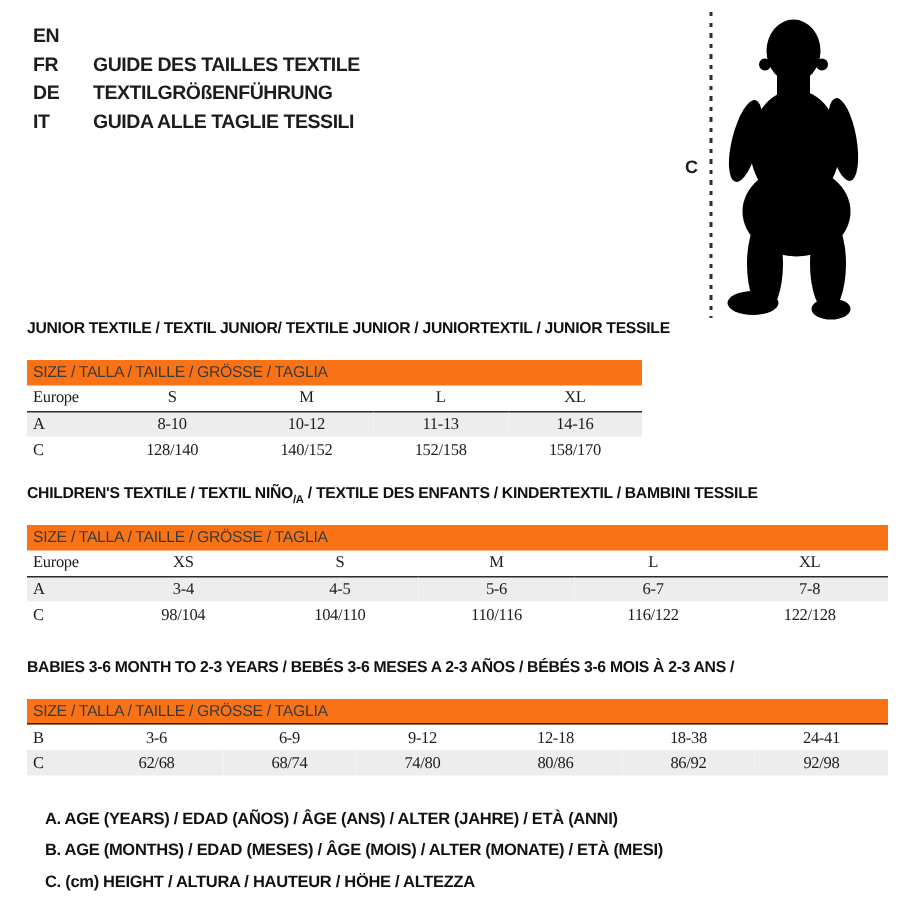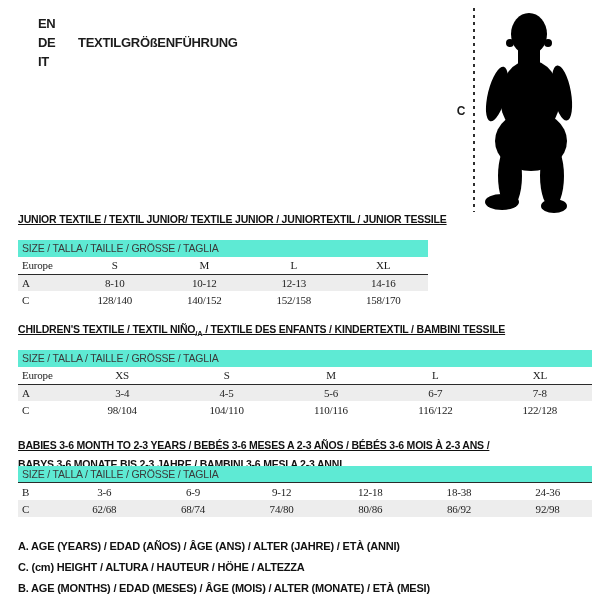--- a/index.html
+++ b/index.html
@@ -7,48 +7,47 @@
   body {
     position:relative;
     background:#ffffff;
     font-family:"Liberation Sans", sans-serif;
     color:#1c1c1c;
     overflow:hidden;
   }
 
   
   .lang-block { position:absolute; top:14px; left:22px; }
-  .lang-row { display:flex; line-height:19px; font-size:13px; font-weight:bold; letter-spacing:-0.3px;margin-left:16px; }
+  .lang-row { display:flex; line-height:19px; font-size:13px; font-weight:bold; letter-spacing:-0.3px; }
   .lang-code { width:40px; }
 
   
   .figure-area { position:absolute; top:0; left:450px; width:150px; height:215px; }
   .dotted-line {
     position:absolute; left:23px; top:8px; width:2px; height:204px;
     background:repeating-linear-gradient(to bottom,#2e2e2e 0 3px,transparent 3px 7px);
   }
   .measure-c {
     position:absolute; left:4px; top:104px; width:14px;
     font-size:12px; font-weight:bold; color:#1c1c1c; text-align:center;
   }
   .baby-svg { position:absolute; left:30px; top:5px; }
 
   
   .sec-title {
     position:absolute; left:18px;
     font-size:10.5px; font-weight:bold; letter-spacing:-0.2px; color:#111;
     white-space:nowrap;
-    text-decoration:underline;
   }
   .sec-title-2line { line-height:19px; }
   .tbl-wrap { position:absolute; left:18px; }
   .w-narrow { width:410px; }
   .w-wide { width:574px; }
   .size-bar {
-    height:17px; background:#5eead4; color:#3a3a3a;
+    height:17px; background:#f97316; color:#3a3a3a;
     font-size:10.5px; line-height:17px; padding-left:4px;
     letter-spacing:-0.2px; white-space:nowrap;
   }
   table { width:100%; border-collapse:collapse; table-layout:fixed; }
   td {
     height:17px; font-size:11px; letter-spacing:-0.2px;
     text-align:center; vertical-align:middle; padding:0; color:#1c1c1c;font-family:Liberation Serif, serif;
   }
   td.lbl { text-align:left; padding-left:4px; }
   col.label-col-1 { width:52px; }
@@ -61,39 +60,44 @@
   #title1 { top:213px; }
   #table1 { top:240px; }
   #title2 { top:323px; }
   #table2 { top:350px; }
   #title3 { top:436px; }
   #table3 { top:466px; }
 
   sub.small-sub { font-size:7.5px; vertical-align:sub; }
 
   
-  .legend { position:absolute; left:18px; top:536px; }
+  .legend { position:absolute; left:30px; top:536px; }
   .legend-line {
     font-size:11px; font-weight:bold; letter-spacing:-0.2px;
     line-height:21px; white-space:nowrap; color:#111;
   }
 </style>
 </head>
 <body>
 
 <div class="lang-block">
   <div class="lang-row">
     <span class="lang-code">EN</span>
   </div>
   <div class="lang-row">
+    <span class="lang-code">FR</span>
+    <span class="lang-label">GUIDE DES TAILLES TEXTILE</span>
+  </div>
+  <div class="lang-row">
     <span class="lang-code">DE</span>
     <span class="lang-label">TEXTILGRÖßENFÜHRUNG</span>
   </div>
   <div class="lang-row">
     <span class="lang-code">IT</span>
+    <span class="lang-label">GUIDA ALLE TAGLIE TESSILI</span>
   </div>
 </div>
 
 <div class="figure-area">
   <div class="dotted-line"></div>
   <div class="measure-c">C</div>
   <svg class="baby-svg" width="110" height="212" viewBox="0 0 110 212">
     <g fill="#000000">
 
       <ellipse cx="49" cy="29" rx="18" ry="21"></ellipse>
@@ -134,21 +138,21 @@
       <td class="lbl">Europe</td>
       <td>S</td>
       <td>M</td>
       <td>L</td>
       <td>XL</td>
     </tr>
     <tr class="shade">
       <td class="lbl">A</td>
       <td>8-10</td>
       <td>10-12</td>
-      <td>12-13</td>
+      <td>11-13</td>
       <td>14-16</td>
     </tr>
     <tr>
       <td class="lbl">C</td>
       <td>128/140</td>
       <td>140/152</td>
       <td>152/158</td>
       <td>158/170</td>
     </tr>
   </tbody>
@@ -191,21 +195,20 @@
       <td>110/116</td>
       <td>116/122</td>
       <td>122/128</td>
     </tr>
   </tbody>
     </table>
 </div>
 
 <div id="title3" class="sec-title sec-title-2line">
   <div>BABIES 3-6 MONTH TO 2-3 YEARS / BEBÉS 3-6 MESES A 2-3 AÑOS / BÉBÉS 3-6 MOIS À 2-3 ANS /</div>
-  <div>BABYS 3-6 MONATE BIS 2-3 JAHRE / BAMBINI 3-6 MESI A 2-3 ANNI</div>
 </div>
 <div id="table3" class="tbl-wrap w-wide">
   <div class="size-bar bar-dark-under">SIZE / TALLA / TAILLE / GRÖSSE / TAGLIA</div>
   <table>
     <colgroup>
         <col class="label-col-3">
         <col>
         <col>
         <col>
         <col>
@@ -213,32 +216,32 @@
         <col>
       </colgroup>
     <tbody>
         <tr>
       <td class="lbl">B</td>
       <td>3-6</td>
       <td>6-9</td>
       <td>9-12</td>
       <td>12-18</td>
       <td>18-38</td>
-      <td>24-36</td>
+      <td>24-41</td>
     </tr>
     <tr class="shade">
       <td class="lbl">C</td>
       <td>62/68</td>
       <td>68/74</td>
       <td>74/80</td>
       <td>80/86</td>
       <td>86/92</td>
       <td>92/98</td>
     </tr>
   </tbody>
     </table>
 </div>
 
 <div class="legend">
   <div class="legend-line">A. AGE (YEARS) / EDAD (AÑOS) / ÂGE (ANS) / ALTER (JAHRE) / ETÀ (ANNI)</div>
+  <div class="legend-line">B. AGE (MONTHS) / EDAD (MESES) / ÂGE (MOIS) / ALTER (MONATE) / ETÀ (MESI)</div>
   <div class="legend-line">C. (cm) HEIGHT / ALTURA / HAUTEUR / HÖHE / ALTEZZA</div>
-  <div class="legend-line">B. AGE (MONTHS) / EDAD (MESES) / ÂGE (MOIS) / ALTER (MONATE) / ETÀ (MESI)</div>
 </div>
 
 </body></html>

